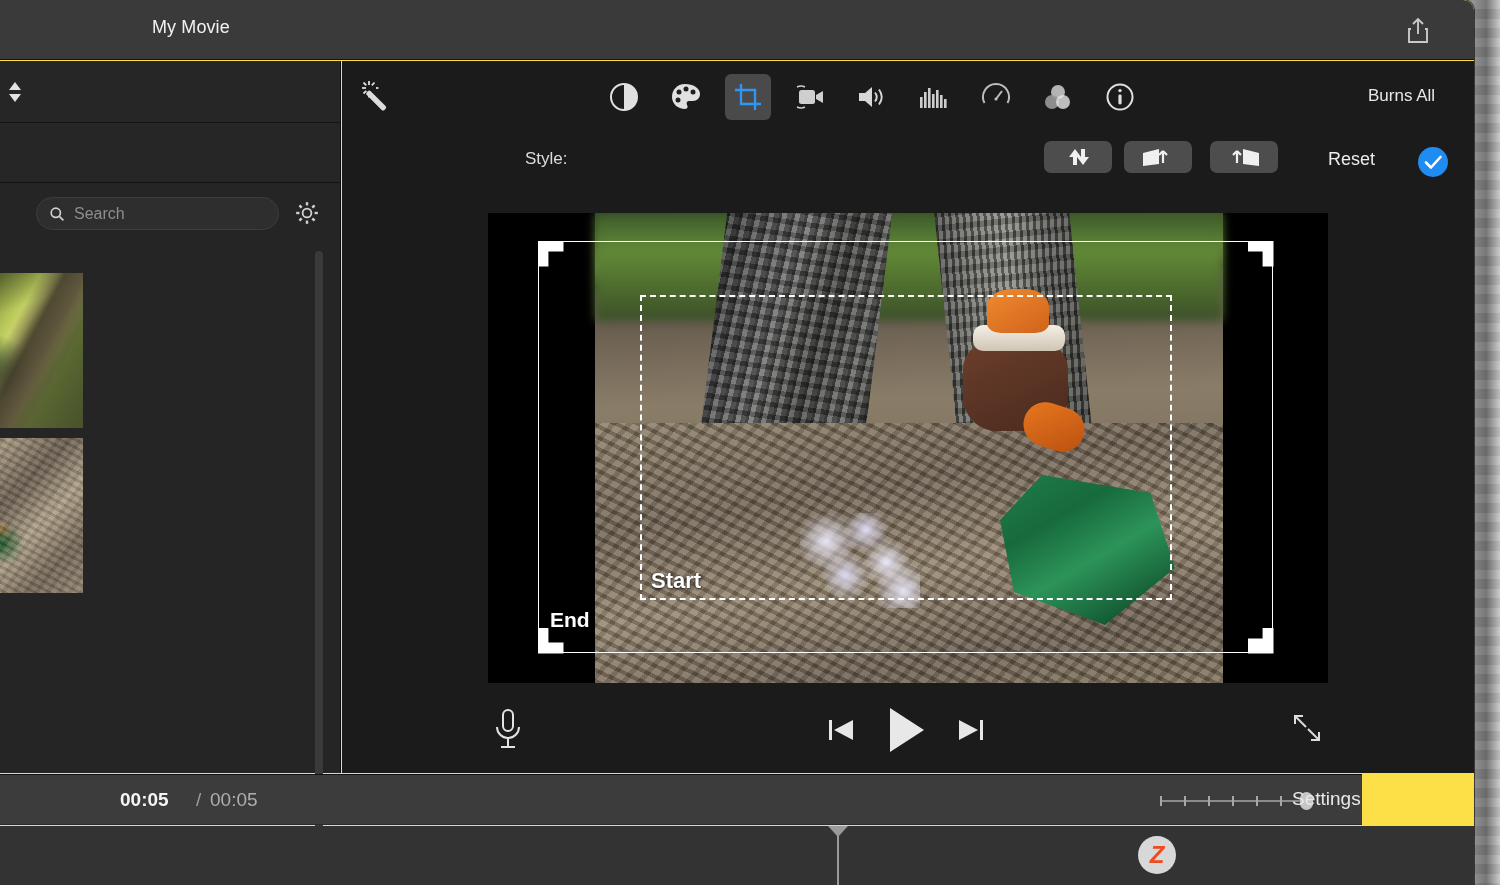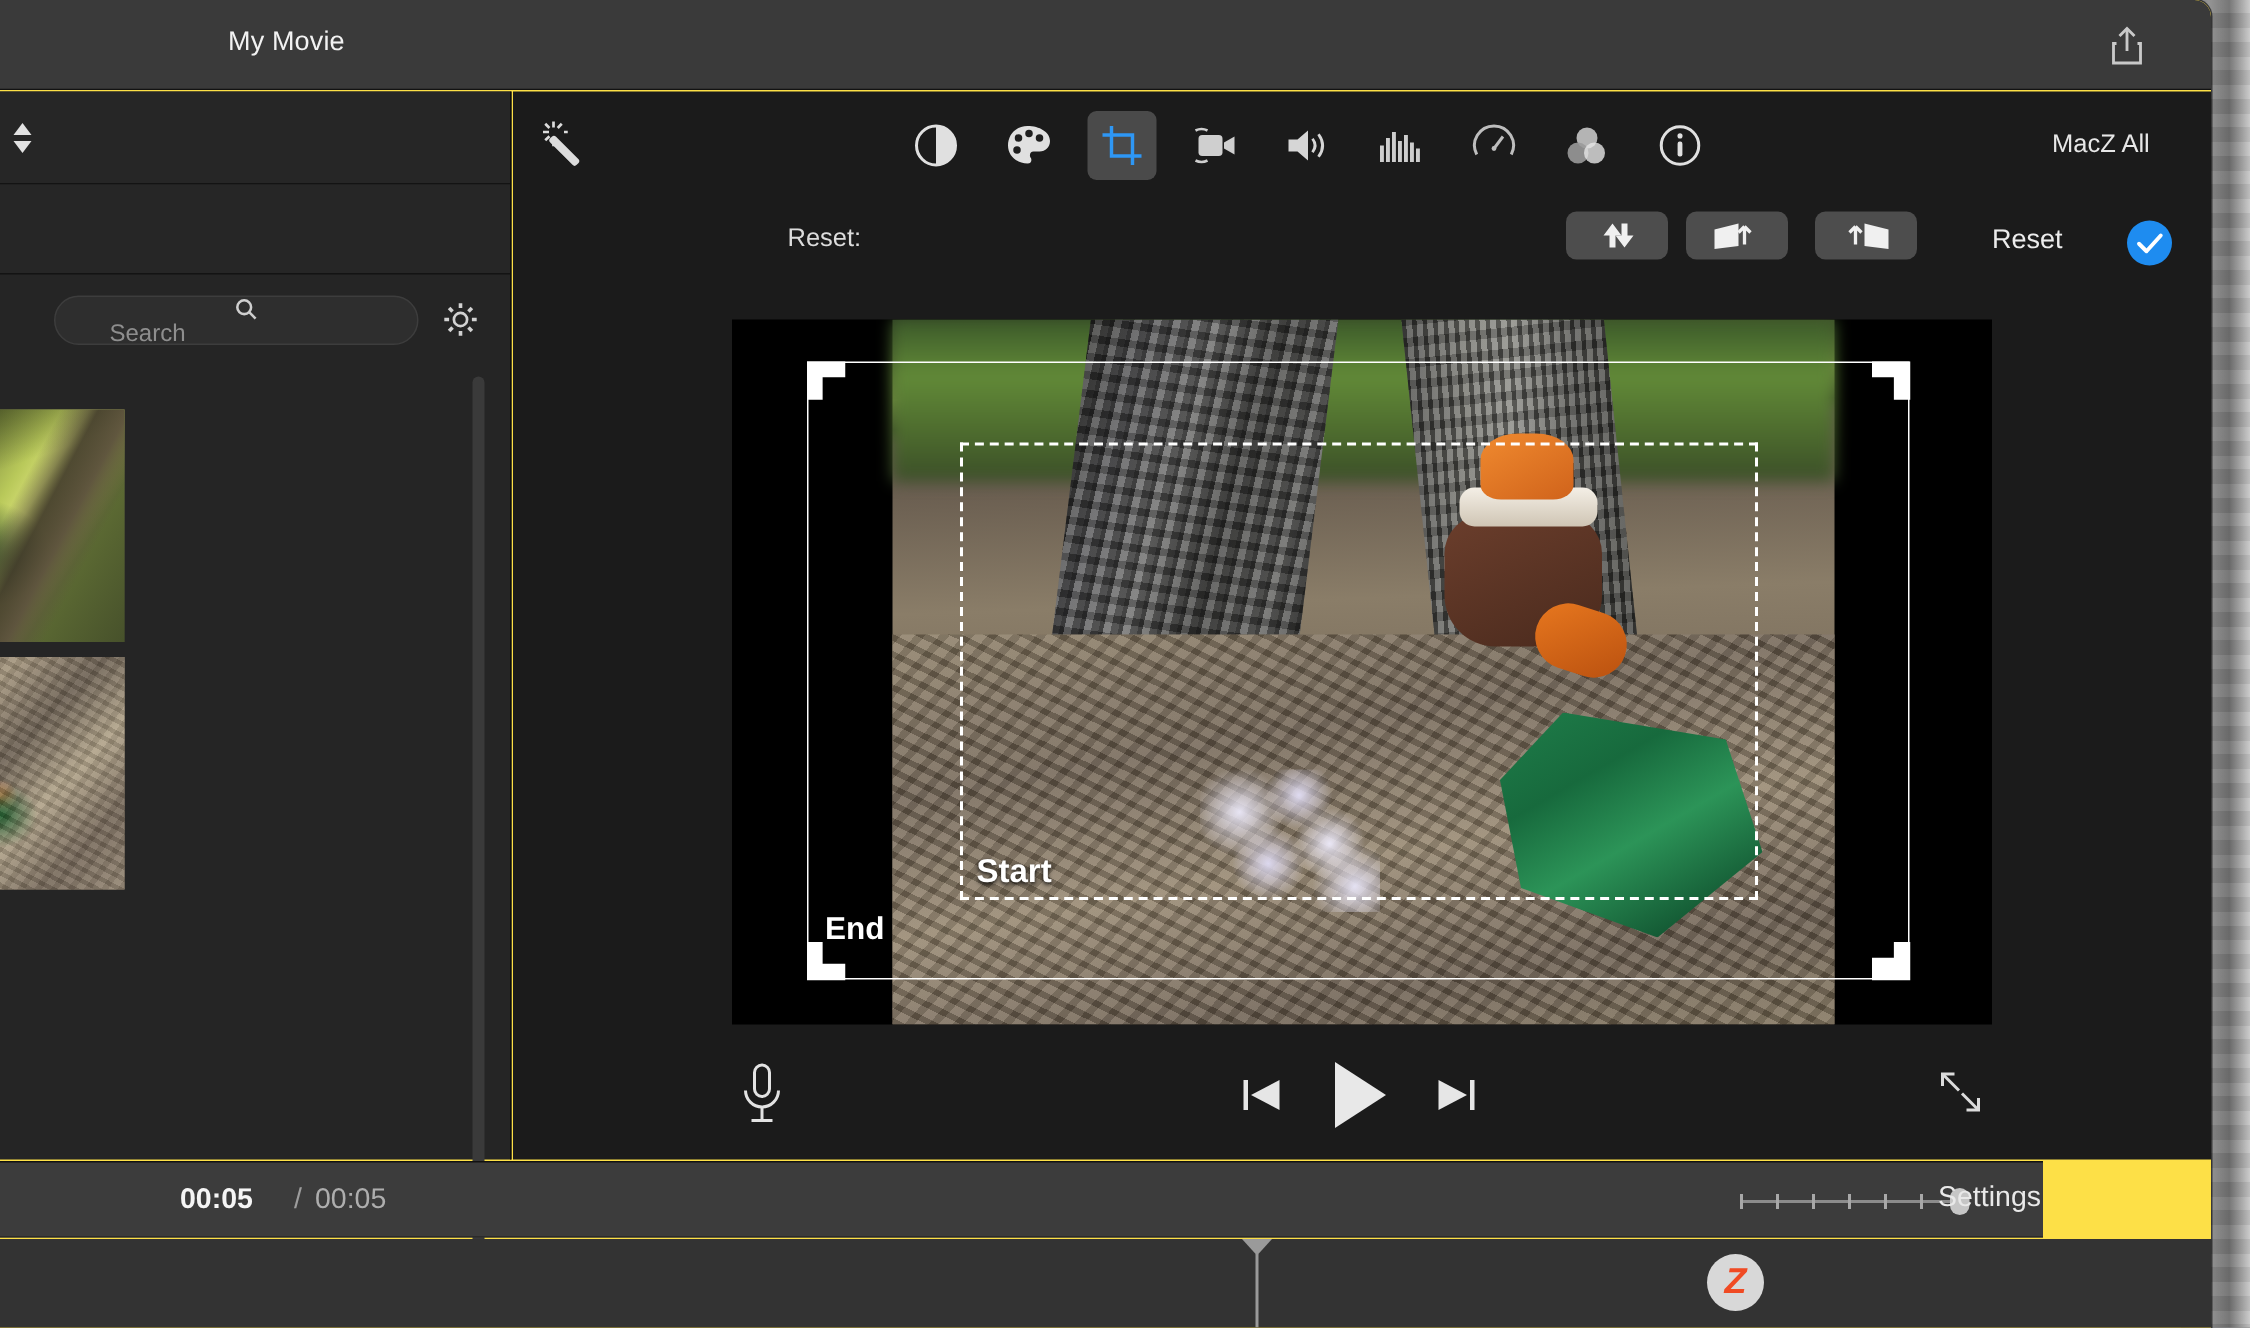--- a/index.html
+++ b/index.html
@@ -63,21 +63,21 @@
   #lib-searchrow {
     position: absolute; left:0; top:62px; width:100%; height:60px;
     background:#262626; border-bottom:1px solid #131313;
   }
   #sort-stepper{
     position:absolute; left:4px; top:19px; width:22px; height:24px; cursor:pointer;
   }
   #searchfield{
     position:absolute; left:36px; top:136px; width:243px; height:33px;
     background:#2e2e2e; border:1px solid #3d3d3d; border-radius:17px;
-    display:flex; align-items:center; cursor:text;flex-direction:column;
+    display:flex; align-items:center; cursor:text;
   }
   #search-icon{ margin-left:12px; width:16px; height:16px; flex:0 0 auto;}
   #search-input{
     background:transparent; border:0; outline:0; margin-left:9px;
     color:#d8d8d8; font-size:16px; font-family:inherit; width:178px;
   }
   #search-input::placeholder{ color:#8e8e8e; }
   #gear-btn{ position:absolute; left:293px; top:138px; width:28px; height:28px; cursor:pointer;}
 
   .thumb{ position:absolute; left:-42px; width:125px; height:155px; background-size:cover; background-position:center;}
@@ -448,25 +448,25 @@
       </div>
 
       <div class="tbicon" id="tb-info">
         <svg viewBox="0 0 30 30" width="30" height="30">
           <circle cx="15" cy="15" r="12.5" fill="none" stroke="#e0e0e0" stroke-width="2"></circle>
           <circle cx="15" cy="8.6" r="1.7" fill="#e0e0e0"></circle>
           <rect x="13.4" y="12.4" width="3.2" height="10" rx="1.4" fill="#e0e0e0"></rect>
         </svg>
       </div>
 
-      <div id="reset-all">MacZ All</div>
+      <div id="reset-all">Burns All</div>
     </div>
 
     <div id="stylerow">
-      <div id="style-label">Reset:</div>
+      <div id="style-label">Style:</div>
 
 
       <div class="pillbtn" id="btn-swap">
         <svg viewBox="0 0 34 22" width="34" height="22" fill="#f0f0f0">
           <polygon points="14,3 8,11 12,11 12,19 16,19 16,11 20,11"></polygon>
           <polygon points="26,19 32,11 28,11 28,3 24,3 24,11 20,11" transform="translate(-4,0)"></polygon>
         </svg>
       </div>
       <div class="pillbtn" id="btn-startcrop">
         <svg viewBox="0 0 36 24" width="36" height="24" fill="none" stroke="#f0f0f0" stroke-width="1.9">

